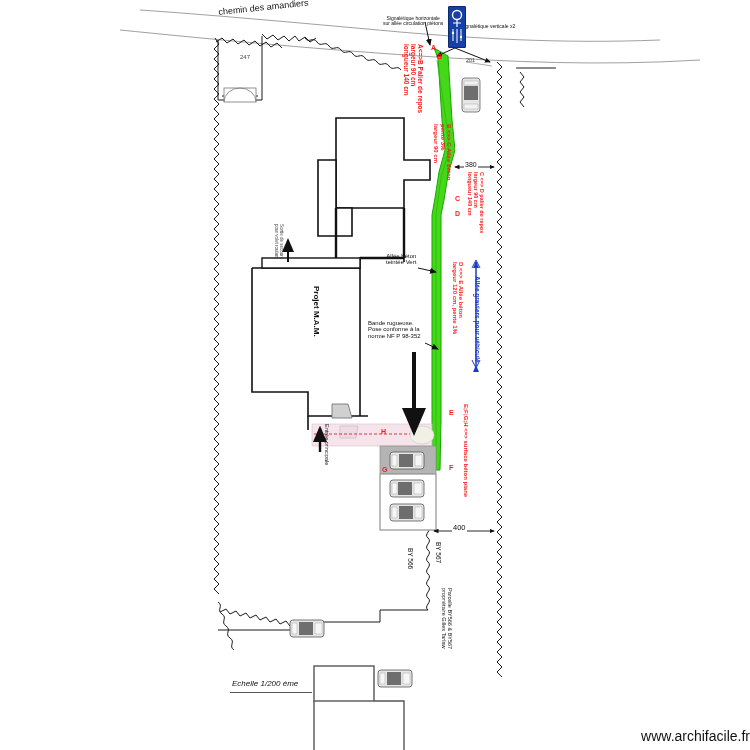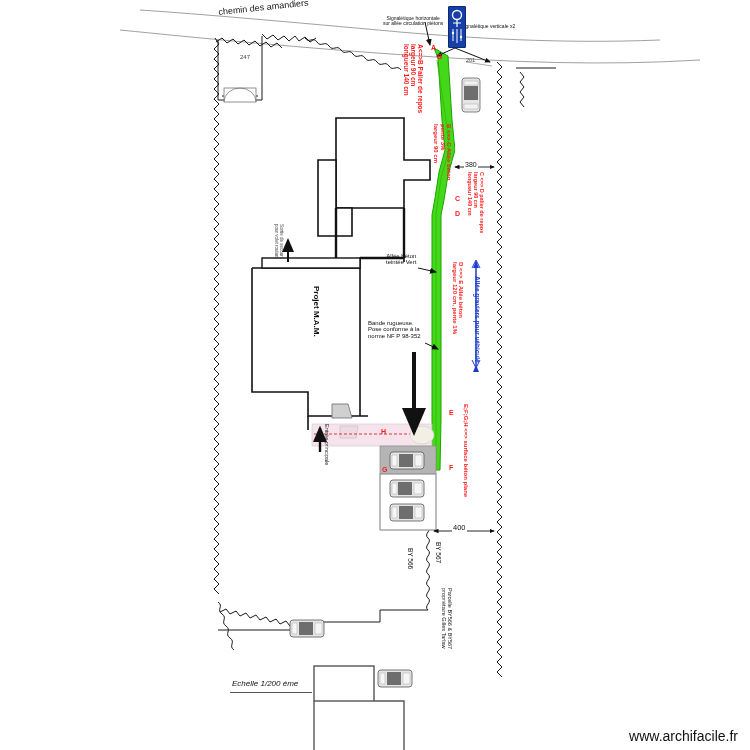--- a/index.html
+++ b/index.html
@@ -16,21 +16,21 @@
   .blue{color:#1a3ccc;}
   .blk{color:#111;}
   .gry{color:#444;}
   .vt{transform-origin:0 0;}
   .marker{position:absolute;color:#ff1a1a;font-weight:bold;font-size:7px;}
   .sign{
     position:absolute;background:#1640a8;border:1px solid #0d2a70;
     border-radius:1px;
   }
   .watermark{
-    position:absolute;right:12px;bottom:6px;font-size:14px;color:#111;
+    position:absolute;right:0;bottom:6px;font-size:14px;color:#111;
     font-family:"Liberation Sans", sans-serif;
   }
   .scalelbl{position:absolute;font-size:8px;color:#111;font-style:italic;}
   .scaleline{position:absolute;height:1px;background:#555;}
 </style>
 </head>
 <body>
 
 <div class="plan">
 

